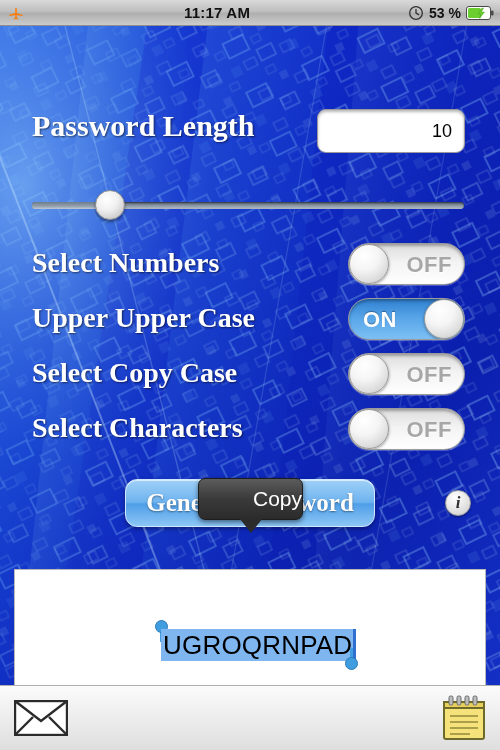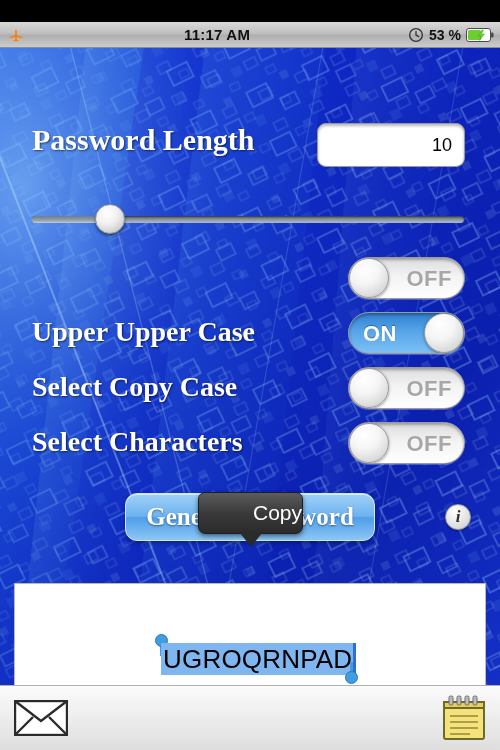--- a/index.html
+++ b/index.html
@@ -26,21 +26,20 @@
     top: 0; left: 0;
     width: 500px;
     height: 26px;
     background: linear-gradient(180deg, #d9d9d9 0%, #bdbdbd 48%, #aeaeae 52%, #cccccc 100%);
     border-bottom: 1px solid #8d8d8d;
     display: flex;
     align-items: center;
     box-sizing: border-box;
     padding: 0 6px;
     z-index: 40;
-    margin-top: 22px;
   }
   .sb-left { display: flex; align-items: center; gap: 5px; flex: 0 0 auto; }
   .sb-center { flex: 1 1 auto; text-align: center; }
   .sb-right { display: flex; align-items: center; gap: 5px; flex: 0 0 auto; }
   .sb-time {
     font-size: 15px;
     font-weight: bold;
     color: #111;
     letter-spacing: 0.2px;
   }
@@ -60,21 +59,21 @@
     width: 500px;
     height: 724px;
     overflow: hidden;
     background: #0a1fbf;
   }
   .wall svg { position: absolute; top: 0; left: 0; }
 
   
   .content {
     position: absolute;
-    top: 26px; left: 0;
+    top: 12px; left: 0;
     width: 500px;
     height: 724px;
     z-index: 10;
   }
   .label {
     font-family: "Liberation Serif", serif;
     font-weight: bold;
     color: #ffffff;
     font-size: 28px;
     text-shadow: 1px 1px 2px rgba(0,0,0,0.55);
@@ -438,20 +437,21 @@
     </div>
 
     <div class="slider-wrap">
       <div class="slider-track">
         <div class="slider-fill"></div>
       </div>
       <div class="slider-knob"></div>
     </div>
 
     <div class="row-toggle" style="top:231px">
+      <span class="label">Select Numbers</span>
       <div class="switch off">
         <span class="switch-text">OFF</span>
         <span class="knob"></span>
       </div>
     </div>
 
     <div class="row-toggle" style="top:286px">
       <span class="label">Upper Upper Case</span>
       <div class="switch on">
         <span class="switch-text">ON</span>

